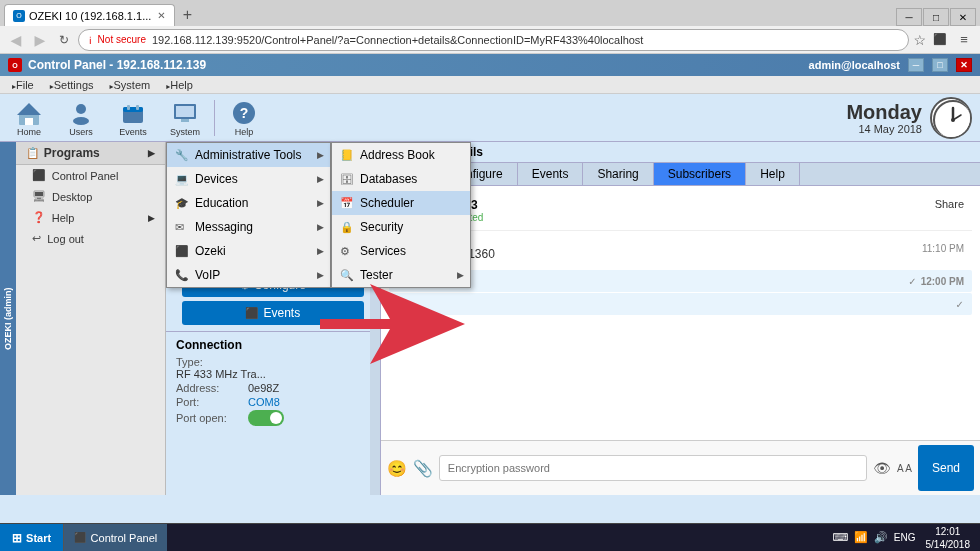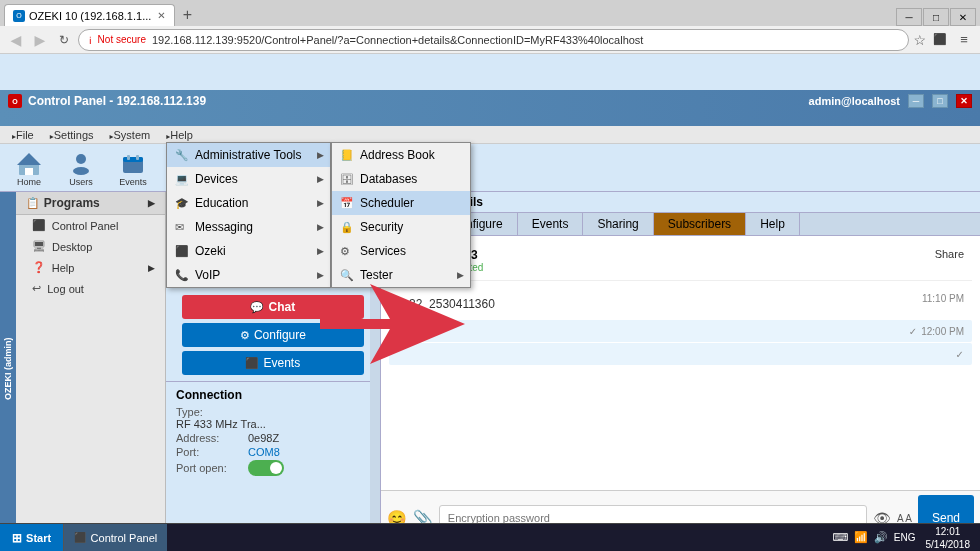--- a/index.html
+++ b/index.html
@@ -35,21 +35,21 @@
       <span style="color:#e60000;font-size:10px;">Not secure</span>
       <span style="color:#333;font-size:11px;">192.168.112.139:9520/Control+Panel/?a=Connection+details&amp;ConnectionID=MyRF433%40localhost</span>
     </div>
     <div style="font-size:14px;cursor:pointer;color:#555;">☆</div>
     <div style="width:20px;height:20px;display:flex;align-items:center;justify-content:center;font-size:11px;cursor:pointer;color:#555;">⬛</div>
     <div style="width:20px;height:20px;display:flex;align-items:center;justify-content:center;font-size:13px;cursor:pointer;color:#555;">≡</div>
   </div>
 
   <div style="position:absolute;top:54px;left:0;right:0;bottom:28px;background:#d6e8f8;">
 
-    <div style="background:linear-gradient(to right,#5b8fb8,#4a7aaa);color:white;padding:18px 8px;font-size:12px;font-weight:bold;display:flex;align-items:flex-end;height:22px;margin-top:36px;">
+    <div style="background:linear-gradient(to right,#5b8fb8,#4a7aaa);color:white;padding:4px 8px;font-size:12px;font-weight:bold;display:flex;align-items:flex-start;height:22px;">
       <span style="width:14px;height:14px;background:#c00;border-radius:2px;margin-right:6px;font-size:7px;color:white;display:flex;align-items:center;justify-content:center;">O</span>
       <span>Control Panel - 192.168.112.139</span>
       <div style="margin-left:auto;display:flex;align-items:center;gap:8px;">
         <span style="font-size:11px;">admin@localhost</span>
         <div style="width:16px;height:14px;background:#8ab4d0;border:1px solid #6a94b0;display:flex;align-items:center;justify-content:center;font-size:9px;cursor:pointer;color:white;">─</div>
         <div style="width:16px;height:14px;background:#8ab4d0;border:1px solid #6a94b0;display:flex;align-items:center;justify-content:center;font-size:9px;cursor:pointer;color:white;">□</div>
         <div style="width:16px;height:14px;background:#c00;border:1px solid #a00;display:flex;align-items:center;justify-content:center;font-size:9px;cursor:pointer;color:white;">✕</div>
       </div>
     </div>
 
@@ -108,20 +108,37 @@
       <div style="width:1px;height:36px;background:#aac;margin:0 2px;"></div>
 
       <div style="display:flex;flex-direction:column;align-items:center;justify-content:center;width:50px;height:42px;cursor:pointer;border:1px solid transparent;border-radius:3px;font-size:9px;color:#333;">
         <svg width="28" height="28">
             <circle cx="14" cy="14" r="11" fill="#4a7aaa"></circle>
             <text x="14" y="19" text-anchor="middle" fill="white" font-size="14" font-weight="bold">?</text>
           </svg>
         <span>Help</span>
       </div>
 
+      <div style="margin-left:auto;display:flex;align-items:center;gap:8px;padding-right:4px;">
+        <div style="text-align:right;">
+          <div style="font-size:20px;font-weight:bold;color:#333;line-height:1.1;">Monday</div>
+          <div style="font-size:11px;color:#333;">14 May 2018</div>
+        </div>
+
+        <div style="width:42px;height:42px;border-radius:50%;border:2px solid #555;background:white;position:relative;overflow:hidden;">
+          <svg width="42" height="42">
+            <circle cx="21" cy="21" r="19" fill="white" stroke="#555" stroke-width="2"></circle>
+
+            <line x1="21" y1="21" x2="21" y2="9" stroke="#333" stroke-width="2.5" stroke-linecap="round"></line>
+
+            <line x1="21" y1="21" x2="29" y2="16" stroke="#333" stroke-width="1.5" stroke-linecap="round"></line>
+            <circle cx="21" cy="21" r="2" fill="#333"></circle>
+          </svg>
+        </div>
+      </div>
     </div>
 
     <div style="display:flex;height:calc(100% - 22px - 18px - 48px - 28px);position:relative;">
 
       <div style="width:16px;background:#4a7aaa;color:white;font-size:9px;font-weight:bold;display:flex;align-items:center;justify-content:center;writing-mode:vertical-rl;transform:rotate(180deg);flex-shrink:0;">OZEKI (admin)</div>
 
       <div style="width:150px;background:#e8e8e8;border-right:1px solid #bbb;display:flex;flex-direction:column;flex-shrink:0;">
         <div style="padding:4px 10px;font-weight:bold;font-size:12px;color:#333;display:flex;align-items:center;justify-content:space-between;cursor:pointer;background:#d8d8d8;border-bottom:1px solid #bbb;">
           <div style="display:flex;align-items:center;gap:4px;">
             <span style="font-size:11px;">📋</span>
@@ -223,21 +240,21 @@
           </div>
           <div style="padding:4px 14px;font-size:12px;cursor:pointer;border-right:1px solid #aac;background:#c8d8e8;">
             <span>Configure</span>
           </div>
           <div style="padding:4px 14px;font-size:12px;cursor:pointer;border-right:1px solid #aac;background:#c8d8e8;">
             <span>Events</span>
           </div>
           <div style="padding:4px 14px;font-size:12px;cursor:pointer;border-right:1px solid #aac;background:#c8d8e8;">
             <span>Sharing</span>
           </div>
-          <div style="padding:4px 14px;font-size:12px;cursor:pointer;border-right:1px solid #aac;background:#a16207;">
+          <div style="padding:4px 14px;font-size:12px;cursor:pointer;border-right:1px solid #aac;background:#3b82f6;">
             <span>Subscribers</span>
           </div>
           <div style="padding:4px 14px;font-size:12px;cursor:pointer;border-right:1px solid #aac;background:#c8d8e8;">
             <span>Help</span>
           </div>
         </div>
 
         <div style="flex:1;background:white;padding:8px;overflow:auto;">
 
           <div style="display:flex;align-items:flex-start;padding:4px 0;border-bottom:1px solid #eee;margin-bottom:8px;position:relative;">
@@ -259,21 +276,21 @@
             </div>
           </div>
 
           <div style="padding:4px 0;font-size:12px;position:relative;">
             <div style="font-size:12px;color:#333;padding:4px 0;">09_32_2530411360</div>
             <div style="position:absolute;right:8px;top:4px;font-size:10px;color:#888;">11:10 PM</div>
           </div>
 
           <div style="background:#e8f4fd;height:22px;margin:1px 0;border-radius:2px;display:flex;align-items:center;justify-content:flex-end;padding-right:8px;">
             <span style="color:#888;font-size:10px;">✓</span>
-            <span style="font-size:10px;color:#888;margin-left:4px;">12:00 PM</span>
+            <span style="font-size:10px;color:#888;margin-left:4px;font-weight:bold;">12:00 PM</span>
           </div>
           <div style="background:#e8f4fd;height:22px;margin:1px 0;border-radius:2px;display:flex;align-items:center;justify-content:flex-end;padding-right:8px;">
             <span style="color:#888;font-size:10px;">✓</span>
           </div>
         </div>
 
         <div style="display:flex;align-items:center;padding:4px 6px;border-top:1px solid #ccc;background:#f8f8f8;gap:6px;">
           <span style="font-size:16px;cursor:pointer;">😊</span>
           <span style="font-size:16px;cursor:pointer;color:#555;">📎</span>
           <input type="text" style="flex: 1 1 0%; height: 14px; border: 1px solid rgb(204, 204, 204); border-radius: 3px; padding: 12px 8px; font-size: 11px;" placeholder="Encryption password">

